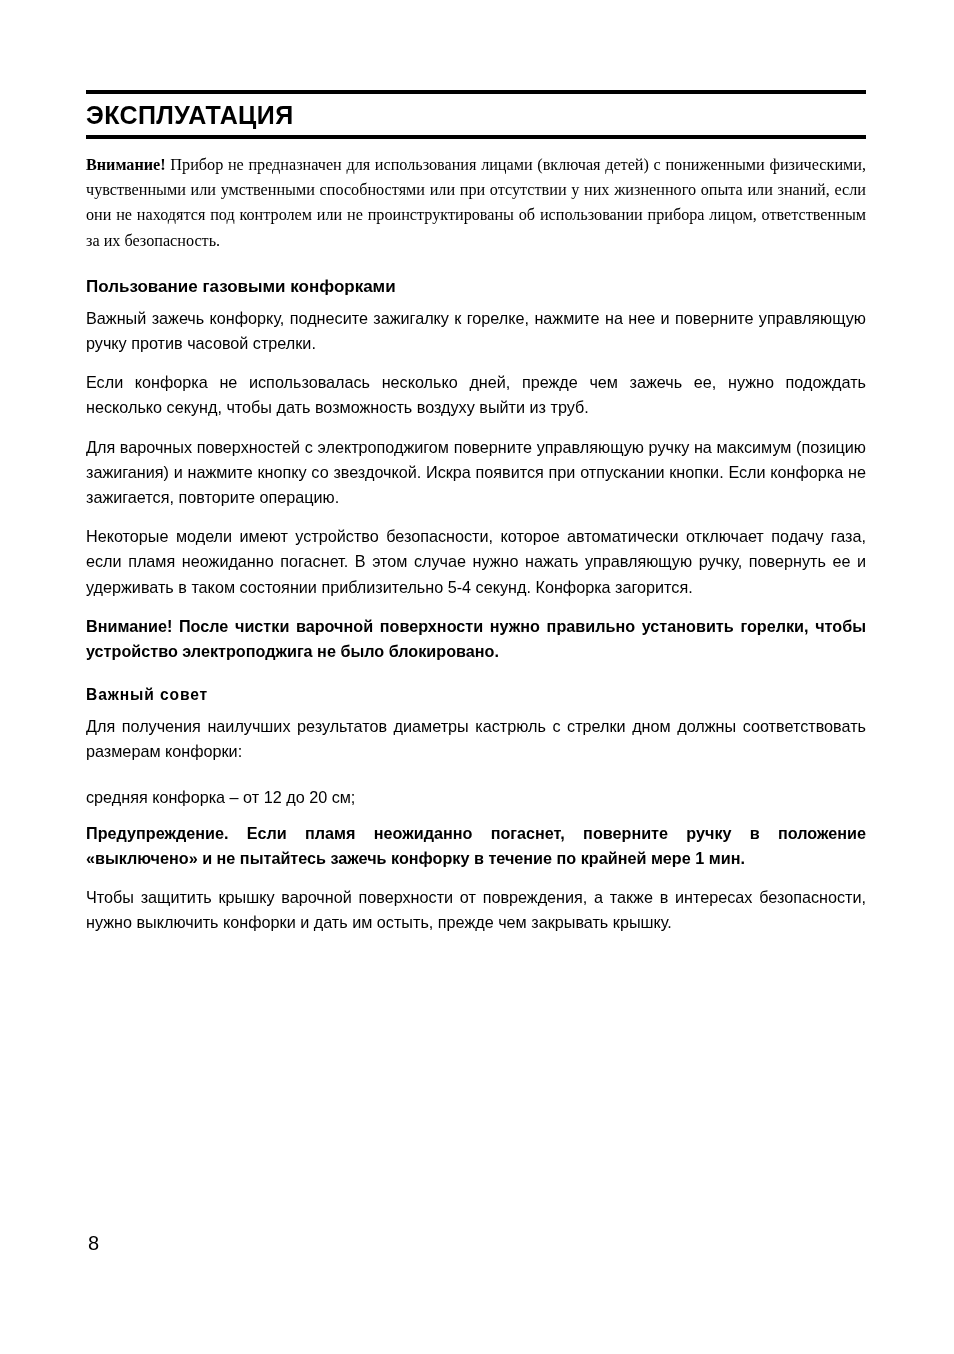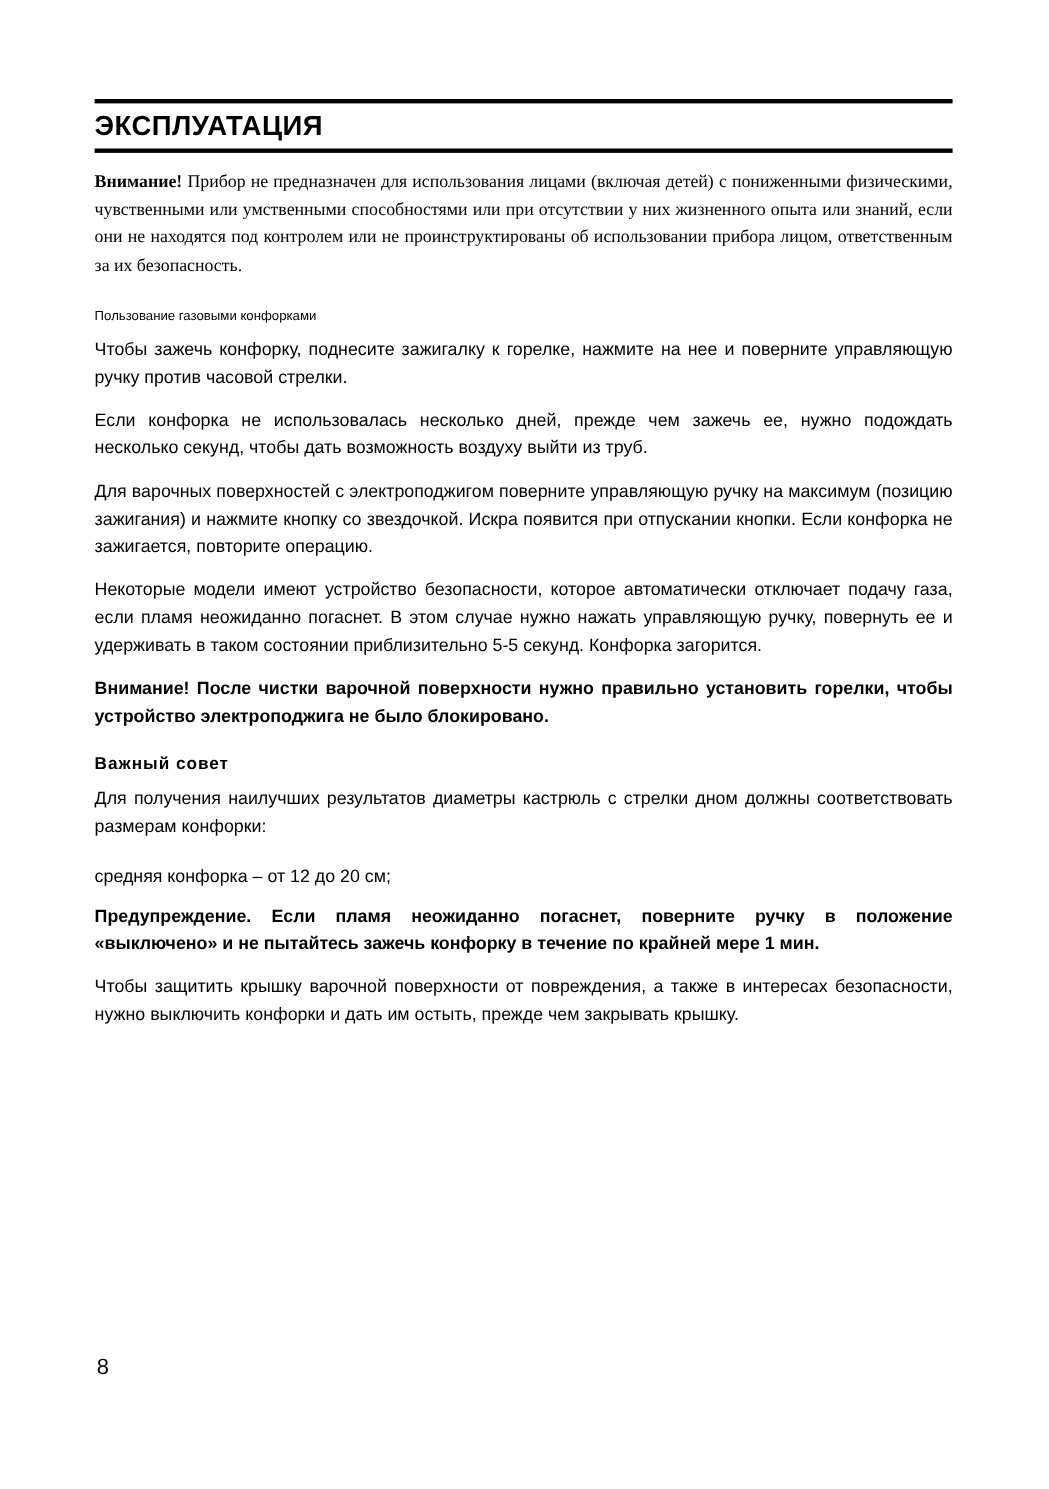--- a/index.html
+++ b/index.html
@@ -64,22 +64,22 @@
   .gap-md { margin-top: 14px; font-family: Liberation Serif, serif; }
 
   .para.bold-all {
     font-weight: bold;
   }
   .lead {
     font-weight: bold;
   }
 
   .section-head {
-    font-size: 12px;
-    font-weight: normal;
+    font-size: 17px;
+    font-weight: bold;
     line-height: 22px;
     margin: 22px 0 8px 0;
   }
   .sub-head {
     font-size: 15.6px;
     font-weight: bold;
     letter-spacing: 0.9px;
     line-height: 22px;
     margin: 20px 0 8px 0;
   }
@@ -111,27 +111,27 @@
     <div class="rule"></div>
 
     <h1 class="doc-title">ЭКСПЛУАТАЦИЯ</h1>
 
     <div class="rule rule-bottom"></div>
 
     <p class="para gap-md"><span class="lead">Внимание!</span><span> Прибор не предназначен для использования лицами (включая детей) с пониженными физическими, чувственными или умственными способностями или при отсутствии у них жизненного опыта или знаний, если они не находятся под контролем или не проинструктированы об использовании прибора лицом, ответственным за их безопасность.</span></p>
 
     <h2 class="section-head">Пользование газовыми конфорками</h2>
 
-    <p class="para">Чтобы зажечь конфорку, поднесите зажигалку к горелке, нажмите на нее и поверните управляющую ручку против часовой стрелки.</p>
+    <p class="para">Важный зажечь конфорку, поднесите зажигалку к горелке, нажмите на нее и поверните управляющую ручку против часовой стрелки.</p>
 
     <p class="para">Если конфорка не использовалась несколько дней, прежде чем зажечь ее, нужно подождать несколько секунд, чтобы дать возможность воздуху выйти из труб.</p>
 
     <p class="para gap-sm">Для варочных поверхностей с электроподжигом поверните управляющую ручку на максимум (позицию зажигания) и нажмите кнопку со звездочкой. Искра появится при отпускании кнопки. Если конфорка не зажигается, повторите операцию.</p>
 
-    <p class="para gap-sm">Некоторые модели имеют устройство безопасности, которое автоматически отключает подачу газа, если пламя неожиданно погаснет. В этом случае нужно нажать управляющую ручку, повернуть ее и удерживать в таком состоянии приблизительно 5-5 секунд. Конфорка загорится.</p>
+    <p class="para gap-sm">Некоторые модели имеют устройство безопасности, которое автоматически отключает подачу газа, если пламя неожиданно погаснет. В этом случае нужно нажать управляющую ручку, повернуть ее и удерживать в таком состоянии приблизительно 5-4 секунд. Конфорка загорится.</p>
 
     <p class="para bold-all gap-sm">Внимание! После чистки варочной поверхности нужно правильно установить горелки, чтобы устройство электроподжига не было блокировано.</p>
 
     <h3 class="sub-head">Важный совет</h3>
 
     <p class="para">Для получения наилучших результатов диаметры кастрюль с стрелки дном должны соответствовать размерам конфорки:</p>
 
     <div class="size-list">
       <div>средняя конфорка – от 12 до 20 см;</div>
     </div>

